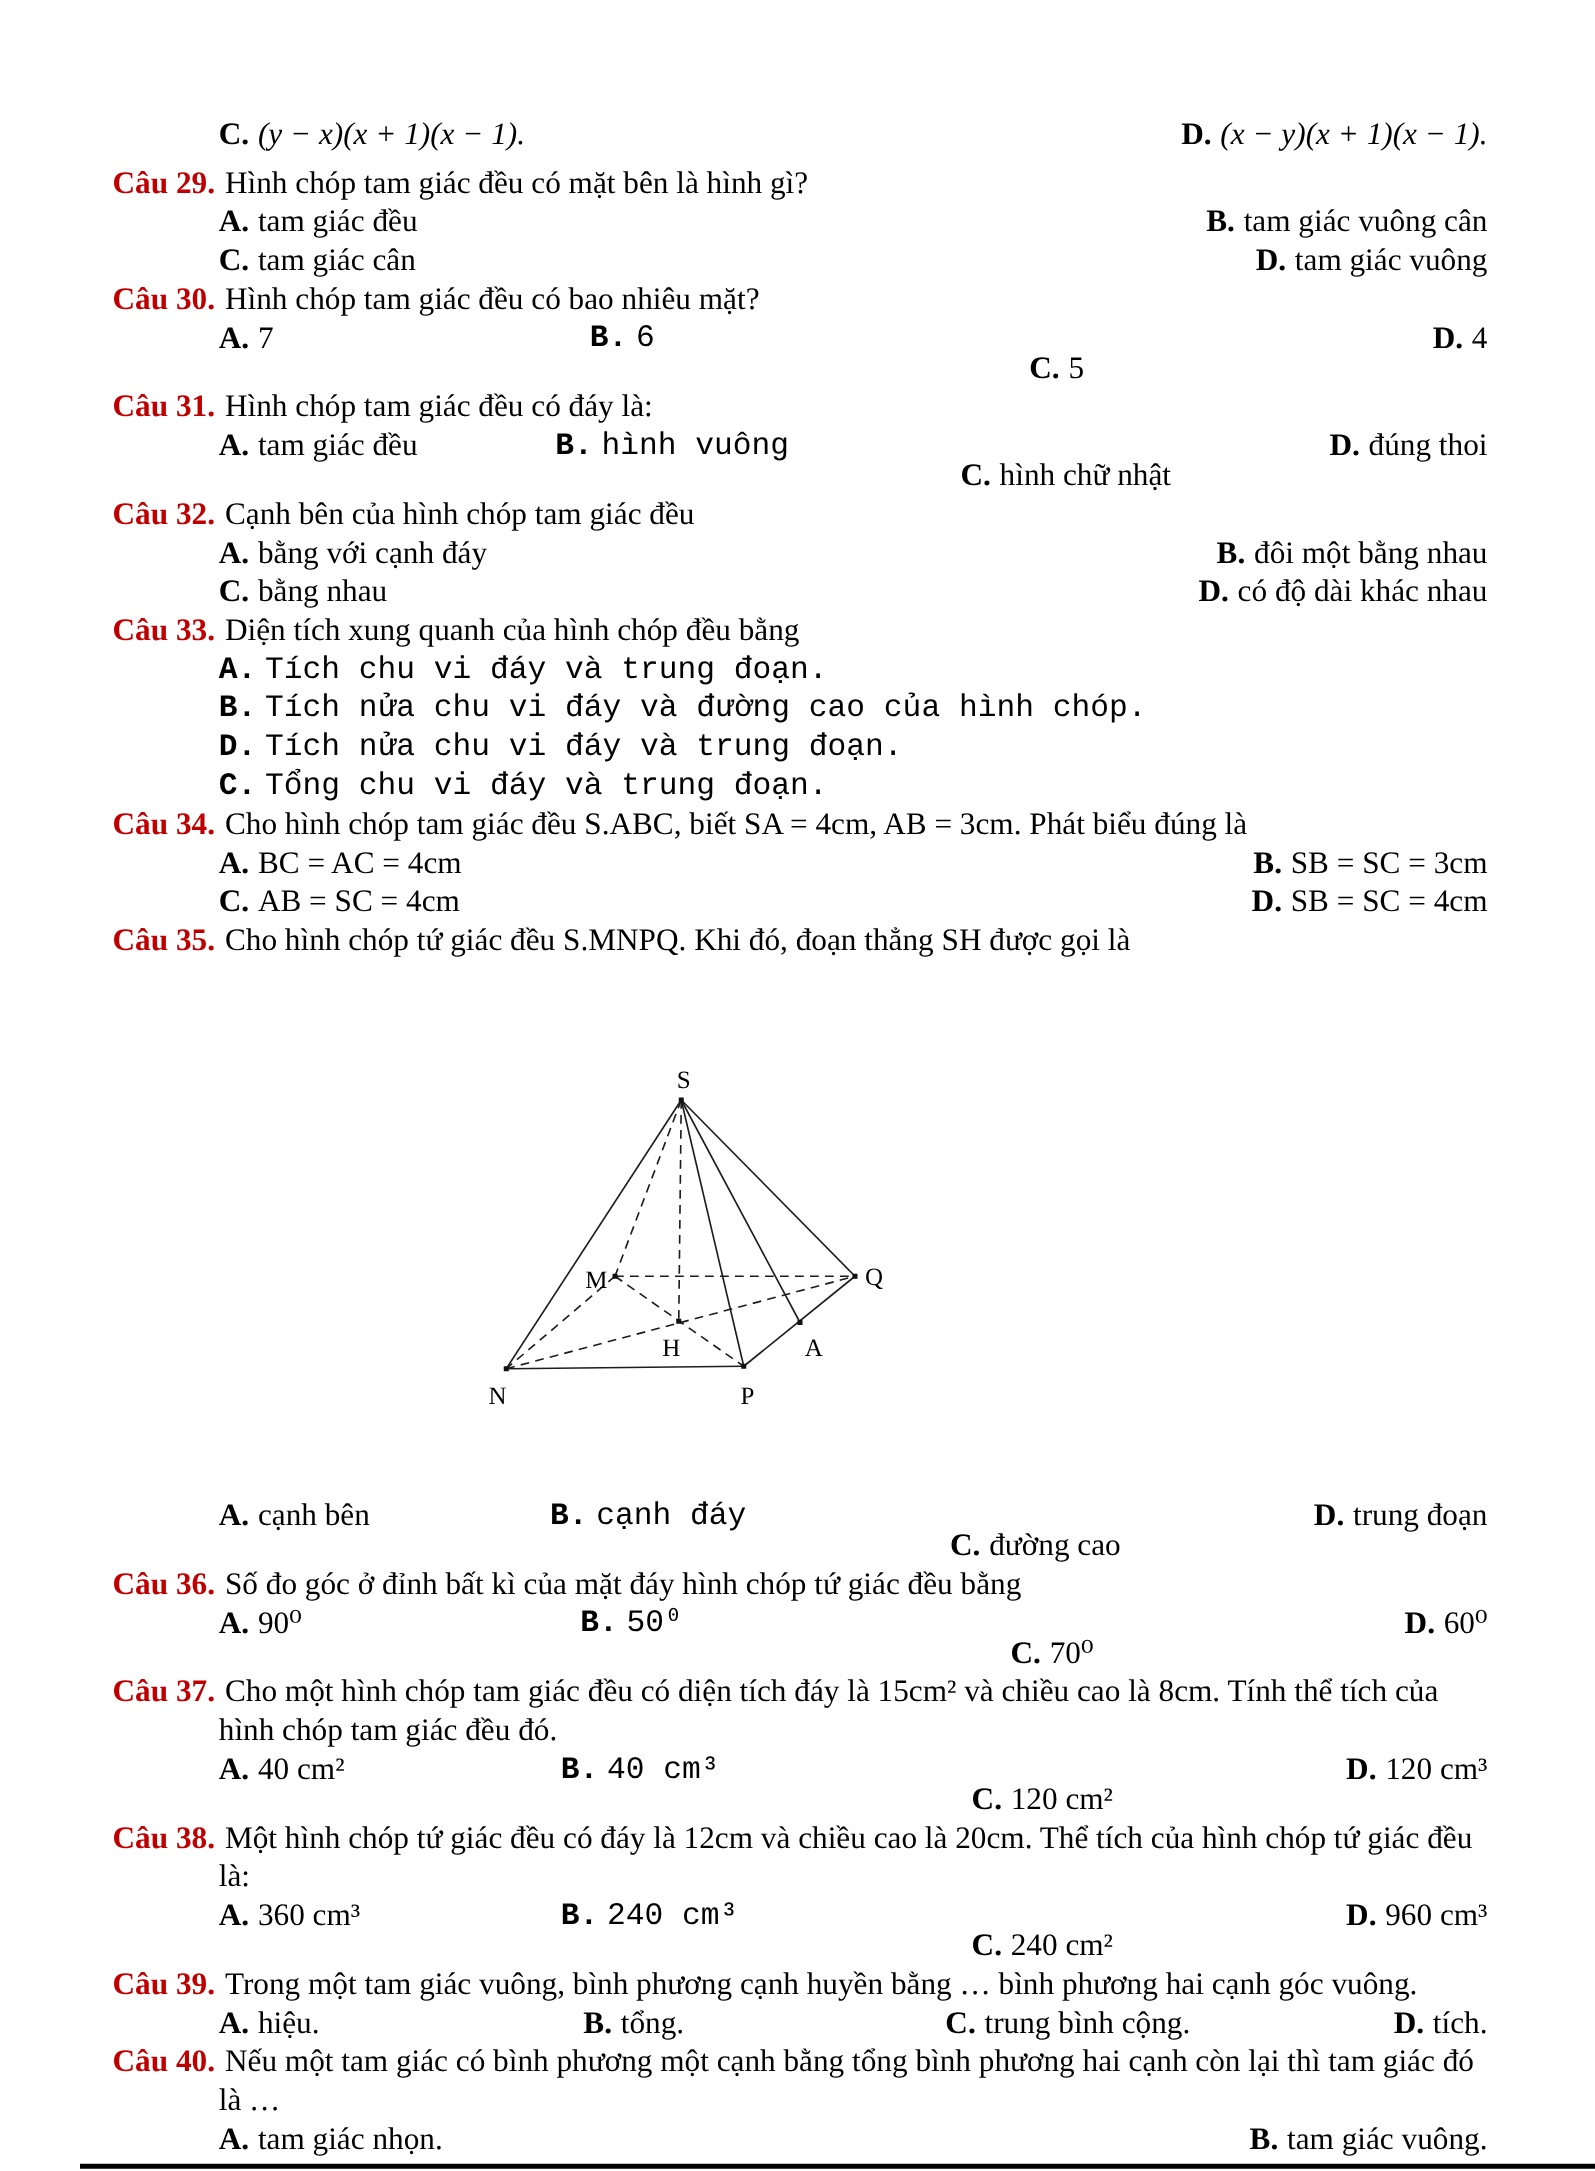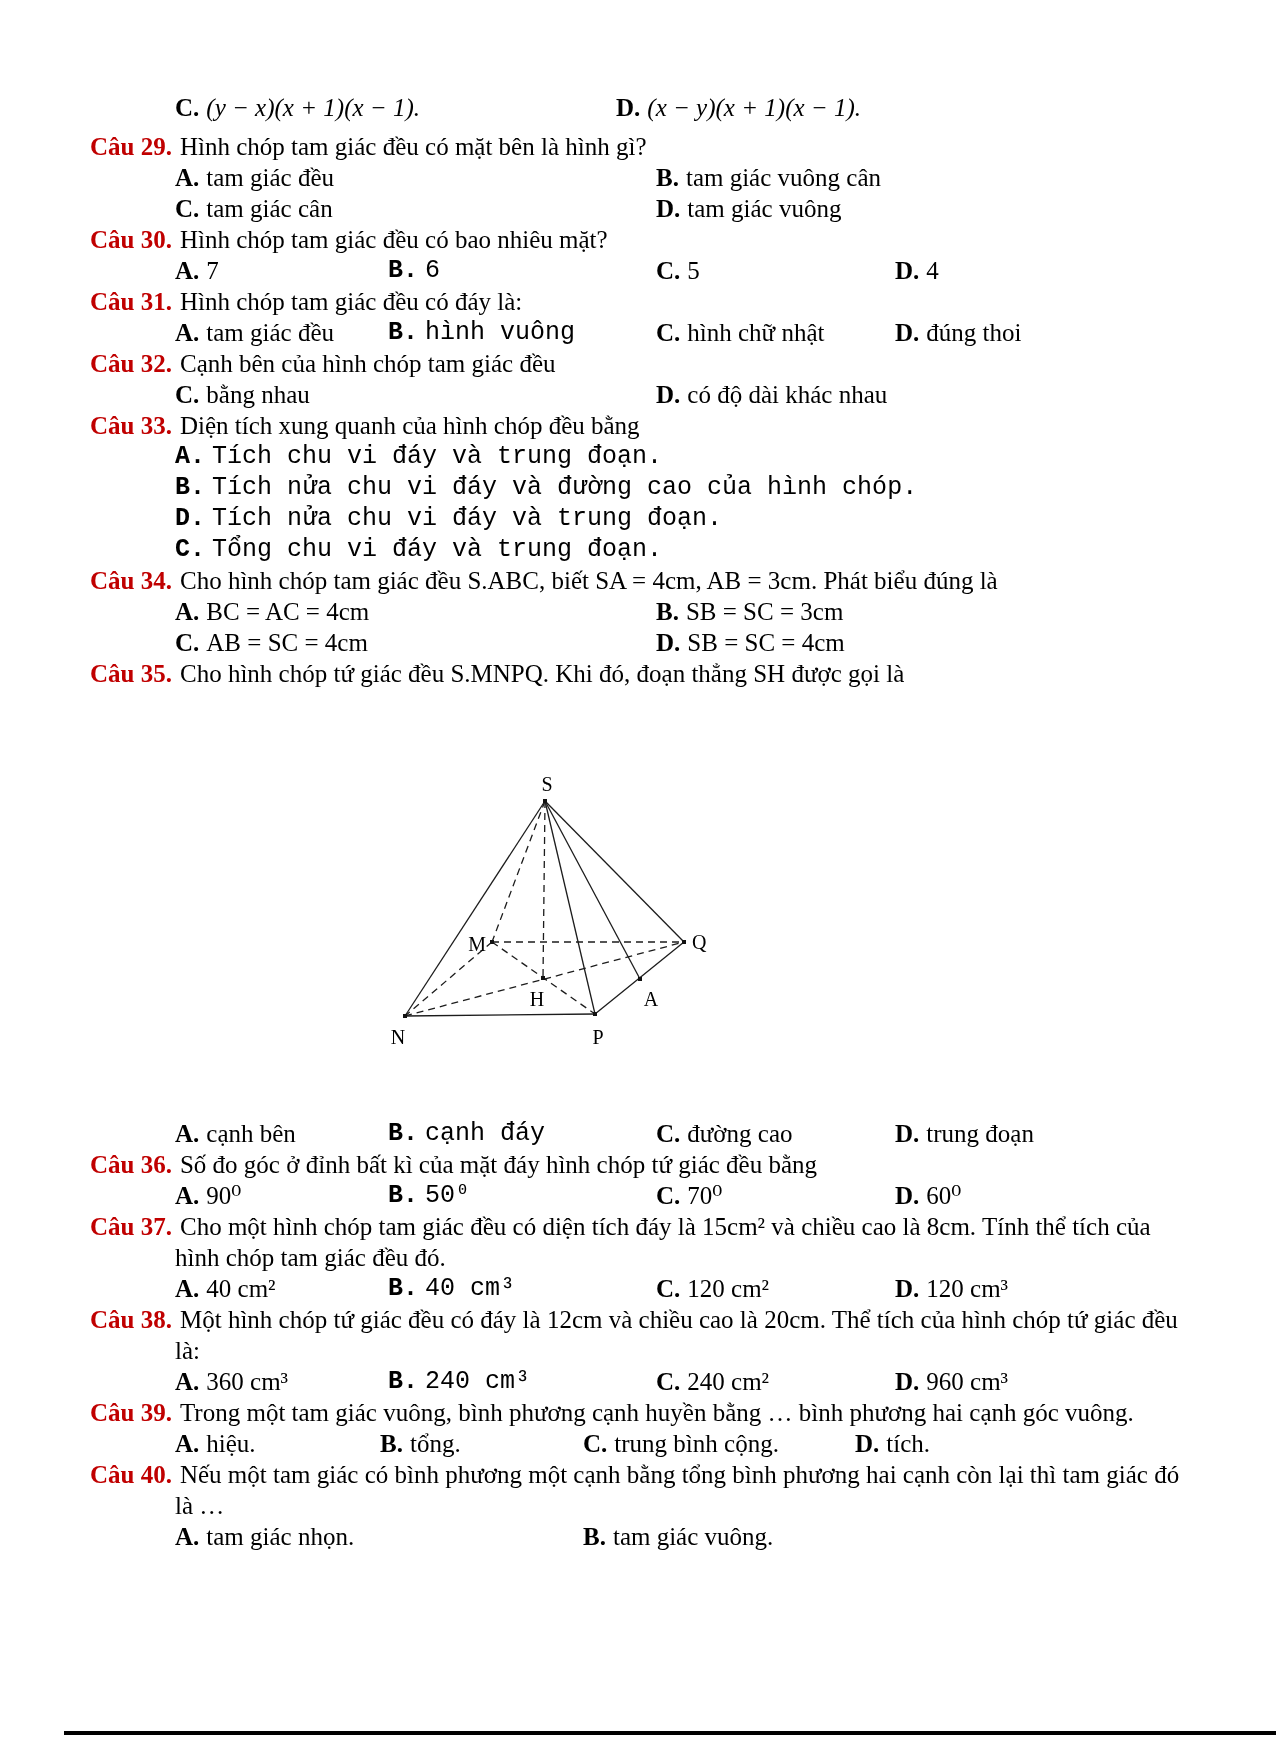--- a/index.html
+++ b/index.html
@@ -8,31 +8,31 @@
     font-family:"Liberation Serif","DejaVu Serif",serif;
     font-size:25px; line-height:31px; color:#000;
   }
   .page { position:relative; box-sizing:border-box; width:1276px; height:1737px;
           padding:92px 86px 0 90px; }
   
   .q { padding-left:85px; text-indent:-85px; }
   .qlabel { color:#c00000; font-weight:bold; margin-right:8px;text-align:center; }
   .prelude { margin-bottom:8px; }
   
-  .opts { text-indent:0; display:flex; }
+  .opts { text-indent:0; display:flex;justify-content:space-between; }
   .opts.stack { display:block; }
   .opt { display:inline-block; white-space:nowrap; }
   .opts.stack .opt { display:block;font-family:Liberation Mono, monospace; }
   .letter { font-weight:bold; margin-right:7px; }
   .math .optext { font-style:italic; }
   
   .opts.pre  .opt:nth-child(1) { width:441px; }
   .opts.four .opt:nth-child(1) { width:213px; }
   .opts.four .opt:nth-child(2) { width:268px;font-family:Liberation Mono, monospace; }
-  .opts.four .opt:nth-child(3) { width:239px; }
+  .opts.four .opt:nth-child(3) { width:239px;margin-top:24px; }
   .opts.two  .opt:nth-child(1) { width:481px; }
   .opts.q39  .opt:nth-child(1) { width:205px; }
   .opts.q39  .opt:nth-child(2) { width:203px; }
   .opts.q39  .opt:nth-child(3) { width:272px; }
   .opts.q40  .opt:nth-child(1) { width:408px; }
   
   .fig { text-indent:0; height:405px; }
   .fig svg { display:block; margin:24px 0 0 135px; }
   .fig line { stroke:#1c1c1c; stroke-width:1.3; }
   .fig line.dash { stroke-dasharray:7 5; }
@@ -80,20 +80,24 @@
       <span class="opt"><span class="letter">A.</span><span class="optext">tam giác đều</span></span>
       <span class="opt"><span class="letter">B.</span><span class="optext">hình vuông</span></span>
       <span class="opt"><span class="letter">C.</span><span class="optext">hình chữ nhật</span></span>
       <span class="opt"><span class="letter">D.</span><span class="optext">đúng thoi</span></span>
     </div>
   </div>
 
   <div class="q">
     <span class="qlabel">Câu 32.</span><span class="qtext">Cạnh bên của hình chóp tam giác đều</span>
     <div class="opts two">
+      <span class="opt"><span class="letter">A.</span><span class="optext">bằng với cạnh đáy</span></span>
+      <span class="opt"><span class="letter">B.</span><span class="optext">đôi một bằng nhau</span></span>
+    </div>
+    <div class="opts two">
       <span class="opt"><span class="letter">C.</span><span class="optext">bằng nhau</span></span>
       <span class="opt"><span class="letter">D.</span><span class="optext">có độ dài khác nhau</span></span>
     </div>
   </div>
 
   <div class="q">
     <span class="qlabel">Câu 33.</span><span class="qtext">Diện tích xung quanh của hình chóp đều bằng</span>
     <div class="opts stack">
       <span class="opt"><span class="letter">A.</span><span class="optext">Tích chu vi đáy và trung đoạn.</span></span>
       <span class="opt"><span class="letter">B.</span><span class="optext">Tích nửa chu vi đáy và đường cao của hình chóp.</span></span>

